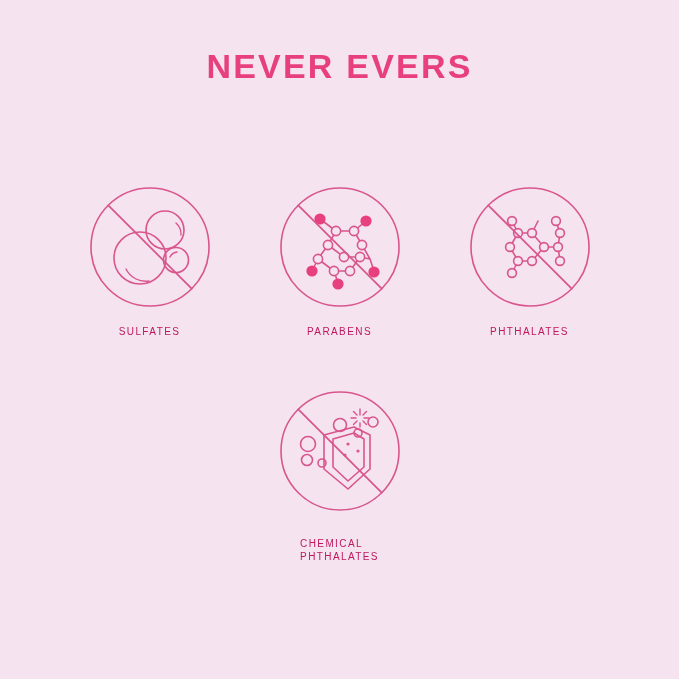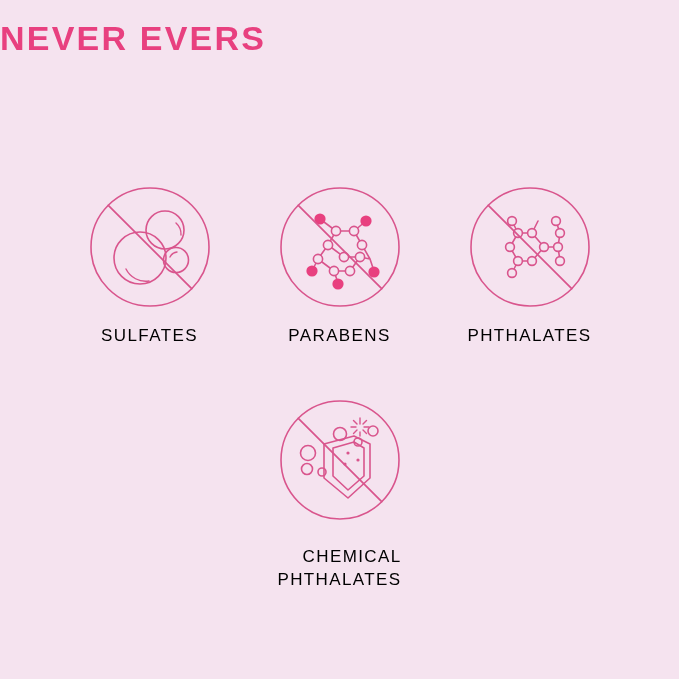--- a/index.html
+++ b/index.html
@@ -16,22 +16,22 @@
   .poster {
     position: relative;
     width: 679px;
     height: 679px;
     background: #F5E3EF;
     box-sizing: border-box;
   }
 
   
   .header {
-    padding-top: 20px;
-    text-align: left;
+    padding-top: 48px;
+    text-align: center;
   }
   .title {
     font-size: 34px;
     font-weight: bold;
     letter-spacing: 2.2px;
     color: #E8407F;
     line-height: 1.1;
     margin: 0;
   }
   .subtitle {
@@ -63,24 +63,24 @@
     flex-direction: column;
     align-items: center;
   }
   .badge {
     width: 124px;
     height: 124px;
     display: block;
   }
   .caption {
     margin-top: 16px;
-    font-size: 17px;
+    font-size: 10px;
     letter-spacing: 1.4px;
-    color: #000000;
-    text-align: right;
+    color: #be185d;
+    text-align: left;
     line-height: 1.35;
     white-space: pre-line;
   }
   .row-2 .caption {
     margin-top: 24px;
   }
 </style>
 </head>
 <body>
 

